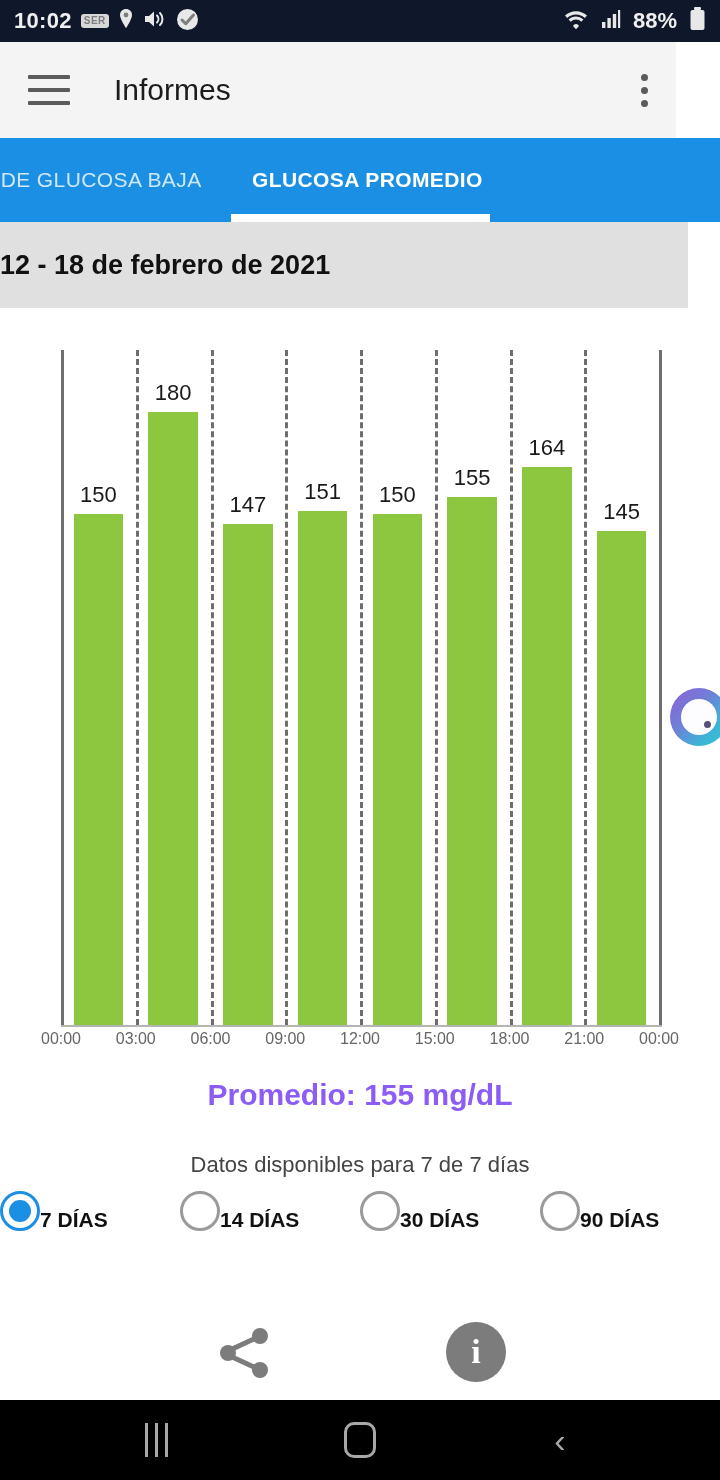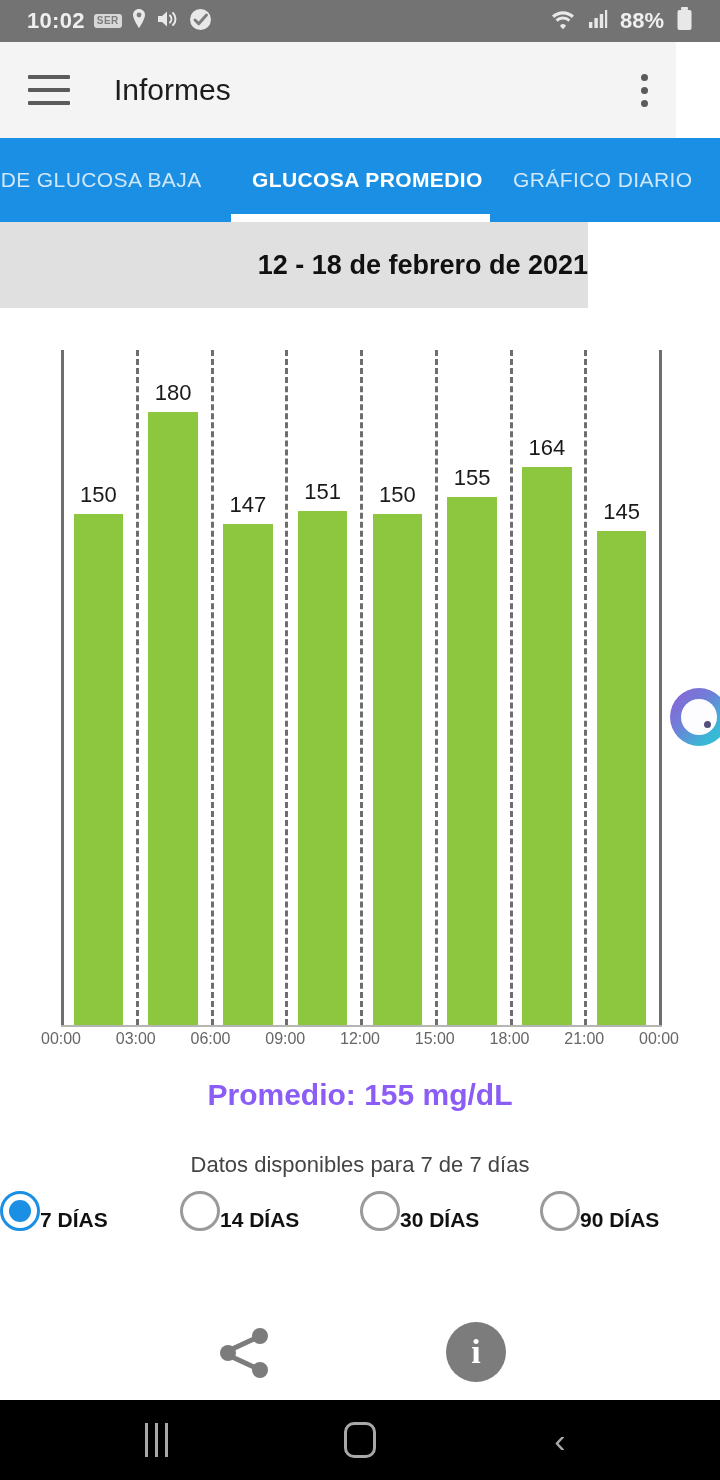--- a/index.html
+++ b/index.html
@@ -7,22 +7,22 @@
     width: 720px; height: 1480px;
     font-family: "Liberation Sans", sans-serif;
     background: #ffffff;
     overflow: hidden;
   }
   .screen { position: relative; width: 720px; height: 1480px; background:#fff; }
 
   
   .statusbar {
     position:absolute; top:0; left:0; width:720px; height:42px;
-    background:#737373; color:#f0f0f0;
-    display:flex; align-items:center; padding:0 27px;
+    background:#0f172a; color:#f0f0f0;
+    display:flex; align-items:center; padding:0 14px;
   }
   .sb-left { display:flex; align-items:center; gap:9px; }
   .sb-right { margin-left:auto; display:flex; align-items:center; gap:12px; }
   .sb-clock { font-size:22px; font-weight:bold; letter-spacing:.3px; color:#efefef; }
   .sb-batt-text { font-size:22px; font-weight:bold; color:#efefef; }
   .sim-badge {
     font-size:10px; font-weight:bold; background:#d8d8d8; color:#7d7d7d;
     border-radius:3px; padding:2px 3px; line-height:1; letter-spacing:.5px;
   }
   .ic { display:inline-block; }
@@ -47,22 +47,22 @@
   .tab.t1 { position:absolute; left:-20px; }
   .tab.t2 { position:absolute; left:252px; color:#ffffff; font-weight:bold; }
   .tab.t3 { position:absolute; left:513px; }
   .tab-underline {
     position:absolute; top:214px; left:231px; width:259px; height:9px;
     background:#ffffff;
   }
 
   
   .dateband {
-    position:absolute; top:222px; left:0; width:588px; height:86px;
-    background:#e0e0e0; display:flex; align-items:center; justify-content:flex-end;
+    position:absolute; top:222px; left:0; width:688px; height:86px;
+    background:#e0e0e0; display:flex; align-items:center; justify-content:flex-start;
   }
   .dateband span { font-size:27px; font-weight:bold; color:#111; }
 
   
   .chart-area { position:absolute; top:308px; left:0; width:720px; height:760px; background:#fff; }
   .plot { position:absolute; left:61px; top:42px; width:598px; height:675px; }
   .gridline { position:absolute; top:0; width:0; height:675px; border-left:3px dashed #6e6e6e; }
   .gridline.solid { border-left:3px solid #6e6e6e; }
   .axis-baseline { position:absolute; left:61px; top:717px; width:601px; height:2px; background:#b5b5b5; }
   .bar { position:absolute; bottom:0; background:#8dc63f; }
@@ -194,21 +194,20 @@
     <div class="kebab">
         <i></i>
         <i></i>
         <i></i>
       </div>
   </div>
 
   <div class="tabbar">
     <div class="tab t1">S DE GLUCOSA BAJA</div>
     <div class="tab t2">GLUCOSA PROMEDIO</div>
-    <div class="tab t3">GRÁFICO DIARIO</div>
   </div>
   <div class="tab-underline"></div>
 
   <div class="dateband">
     <span>12 - 18 de febrero de 2021</span>
   </div>
 
   <div class="chart-area">
     <div class="plot" id="plot">
         <div class="gridline solid" style="left: 0px;"></div>

